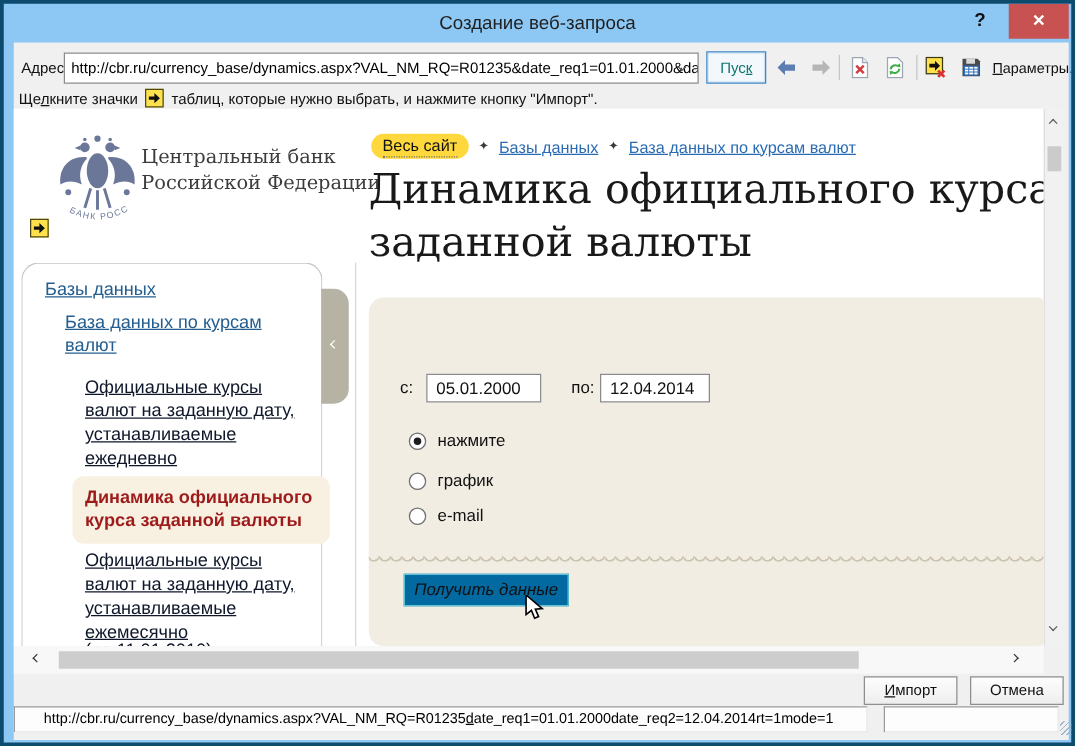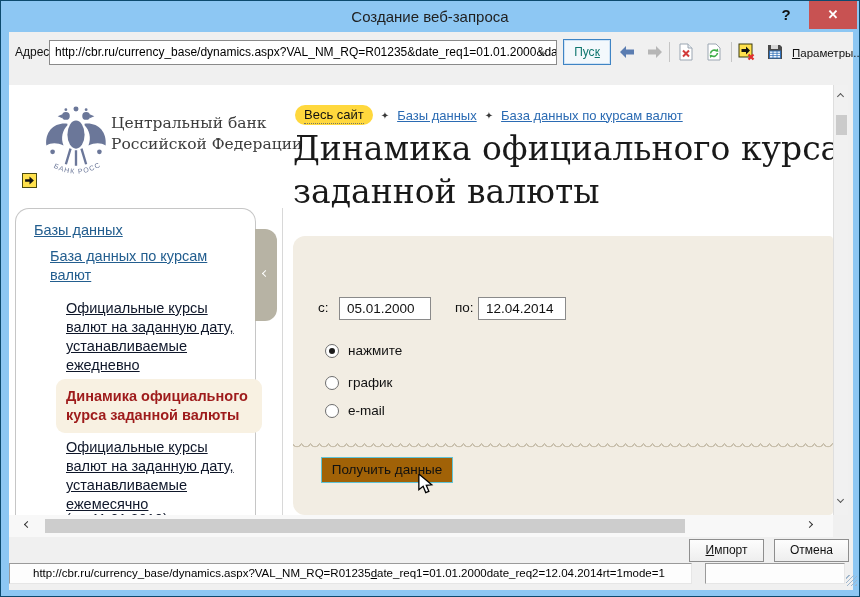--- a/index.html
+++ b/index.html
@@ -1,18 +1,18 @@
 <!DOCTYPE html>
 <html><head>
 <meta charset="utf-8">
 <style>
   * { margin:0; padding:0; box-sizing:border-box; }
   body { background:#fff; font-family:"Liberation Sans", sans-serif; }
   #dialog { position:relative; width:860px; height:597px; background:#8dc7f3;
-            border:1px solid #0c4a6e; overflow:hidden; }
+            border:3px solid #0c4a6e; overflow:hidden; }
 
   
   .title { position:absolute; left:0; top:7px; width:100%; text-align:center;
            font-size:15px; color:#1f1f1f; }
   .help-btn { position:absolute; right:62px; top:5px; width:22px; height:22px;
               text-align:center; font-size:15px; font-weight:bold; color:#111; }
   .close-btn { position:absolute; right:2px; top:0; width:48px; height:28px;
                background:#c85252; color:#fff; text-align:center; line-height:28px;
                font-size:13px; font-weight:bold; }
 
@@ -99,22 +99,22 @@
   .radio { width:14px; height:14px; border:1px solid #6e6e6e; border-radius:50%;
            background:#fff; position:relative; }
   .radio.on::after { content:""; position:absolute; left:3px; top:3px; width:6px;
                      height:6px; border-radius:50%; background:#1c1c1c; }
   .radio-lbl { font-size:13.5px; color:#111; }
   .wavy { position:absolute; left:0; top:207px; width:540px; height:7px;
           background-image:radial-gradient(circle at 4px -1px, transparent 4px,
             #c8bfac 4px, #c8bfac 5px, transparent 5.6px);
           background-size:9px 7px; background-repeat:repeat-x; }
   .submit-btn { position:absolute; left:28px; top:221px; width:132px; height:26px;
-                background:#a16207; border:1px solid #5fc3d6; font-size:13.5px;
-                text-align:center; line-height:24px; color:#111; }
+                background:#0369a1; border:1px solid #5fc3d6; font-size:13.5px;
+                text-align:center; line-height:24px; color:#111;font-style:italic; }
   .cursor { position:absolute; left:408px; top:389px; }
 
   
   .vscroll { position:absolute; left:832px; top:84px; width:15px; height:430px;
              background:#f1f1f1; border-left:1px solid #dedede; }
   .vscroll .thumb { position:absolute; left:2px; top:30px; width:11px; height:20px;
                     background:#cbcbcb; }
   .hscroll { position:absolute; left:8px; top:514px; width:824px; height:22px;
              background:#f8f8f8; }
   .hscroll .thumb { position:absolute; left:36px; top:4px; width:640px; height:14px;
@@ -184,20 +184,29 @@
     <path d="M10.5 11.5 l5 5 M15.5 11.5 l-5 5" stroke="#e03030" stroke-width="2.2"></path>
     </svg>
   <svg class="tool-ico" style="left:765px" viewBox="0 0 18 18">
     <path d="M2 2 h12 l2 2 v12 h-14 z" fill="#4a4a4a"></path>
     <rect x="5" y="2" width="7" height="4" fill="#d8d8d8"></rect>
     <rect x="3.5" y="8" width="11" height="7" fill="#fff" stroke="#2f6fb8"></rect>
     <path d="M3.5 10.3 h11 M3.5 12.6 h11 M7 8 v7 M11 8 v7" stroke="#2f6fb8" stroke-width="0.8"></path>
     </svg>
   <div class="params"><span class="u">П</span><span>араметры...</span></div>
 
+  <div class="instr">
+    <span><span>Ще</span><span class="u">л</span><span>кните значки</span></span>
+    <span class="ylw-ico">
+        <svg width="11" height="11" viewBox="0 0 10 10">
+          <path d="M1 3.8 h4 V1.3 L9 5 L5 8.7 V6.2 H1 Z" fill="#111"></path>
+        </svg>
+      </span>
+    <span>таблиц, которые нужно выбрать, и нажмите кнопку "Импорт".</span>
+  </div>
 
   <div class="webview">
     <span class="ylw-ico ico2">
         <svg width="11" height="11" viewBox="0 0 10 10">
           <path d="M1 3.8 h4 V1.3 L9 5 L5 8.7 V6.2 H1 Z" fill="#111"></path>
         </svg>
       </span>
 
     <svg class="eagle" width="78" height="86" viewBox="0 0 100 108">
       <g fill="#6b7799">

